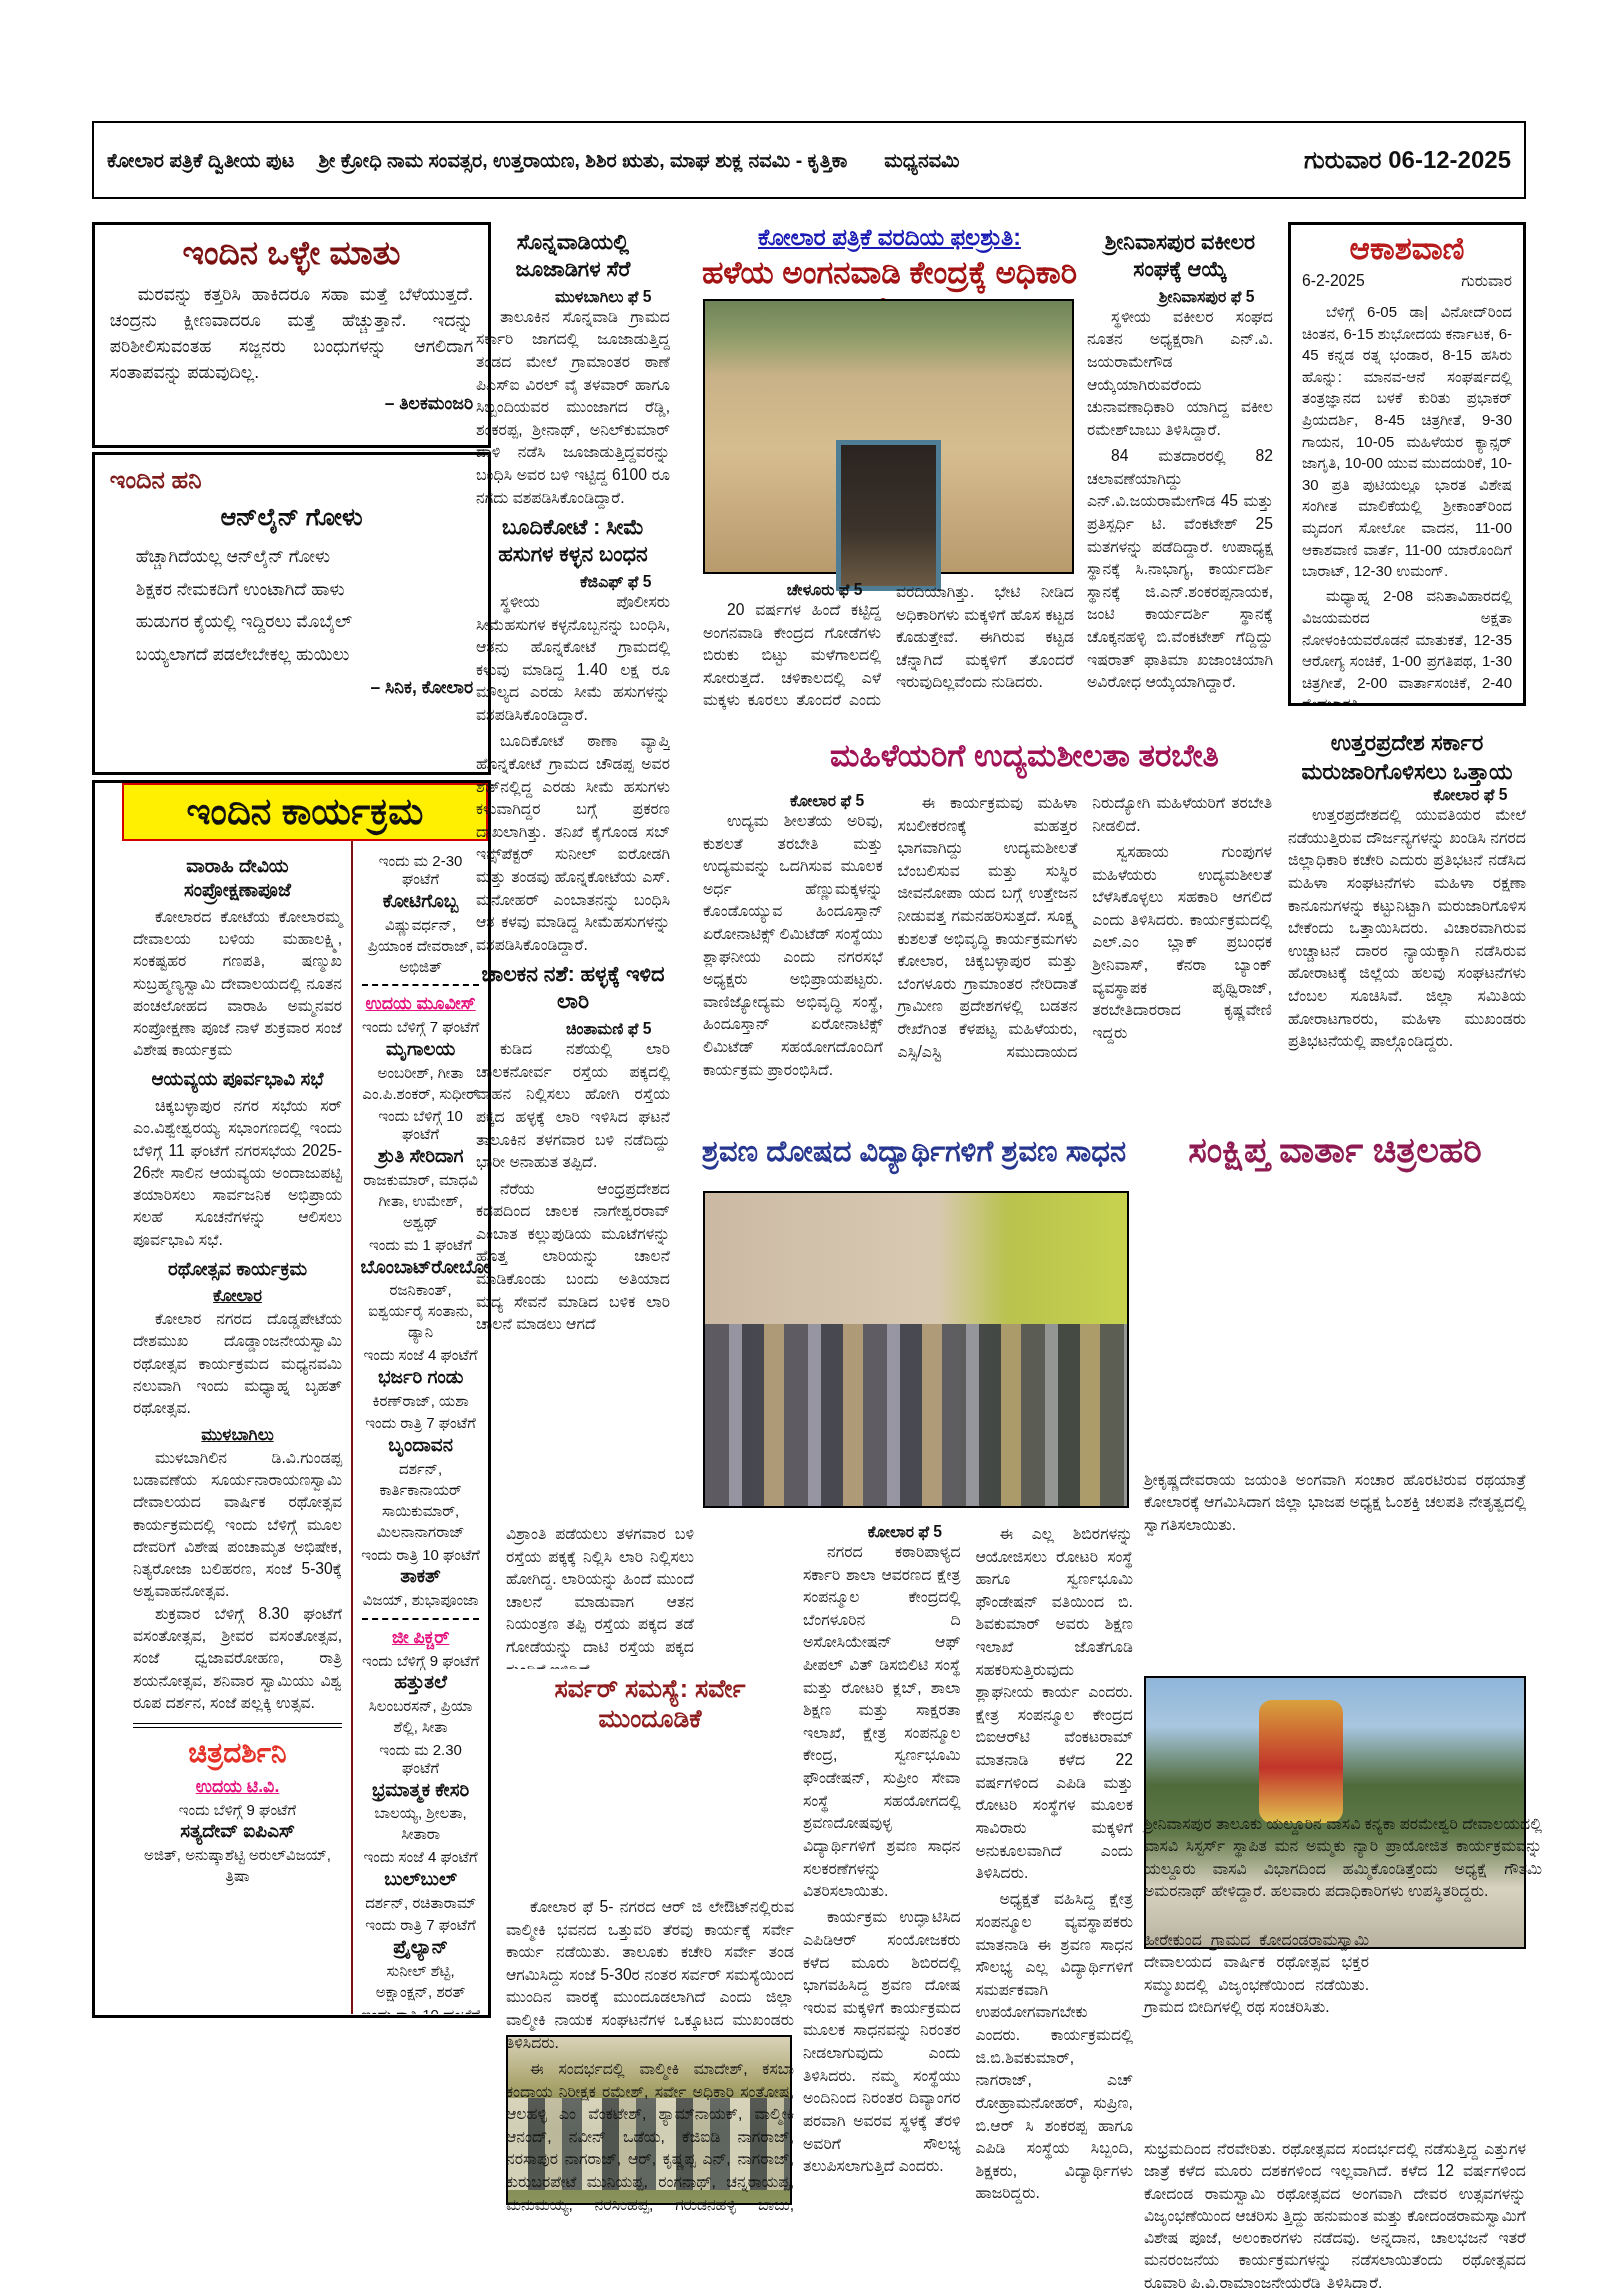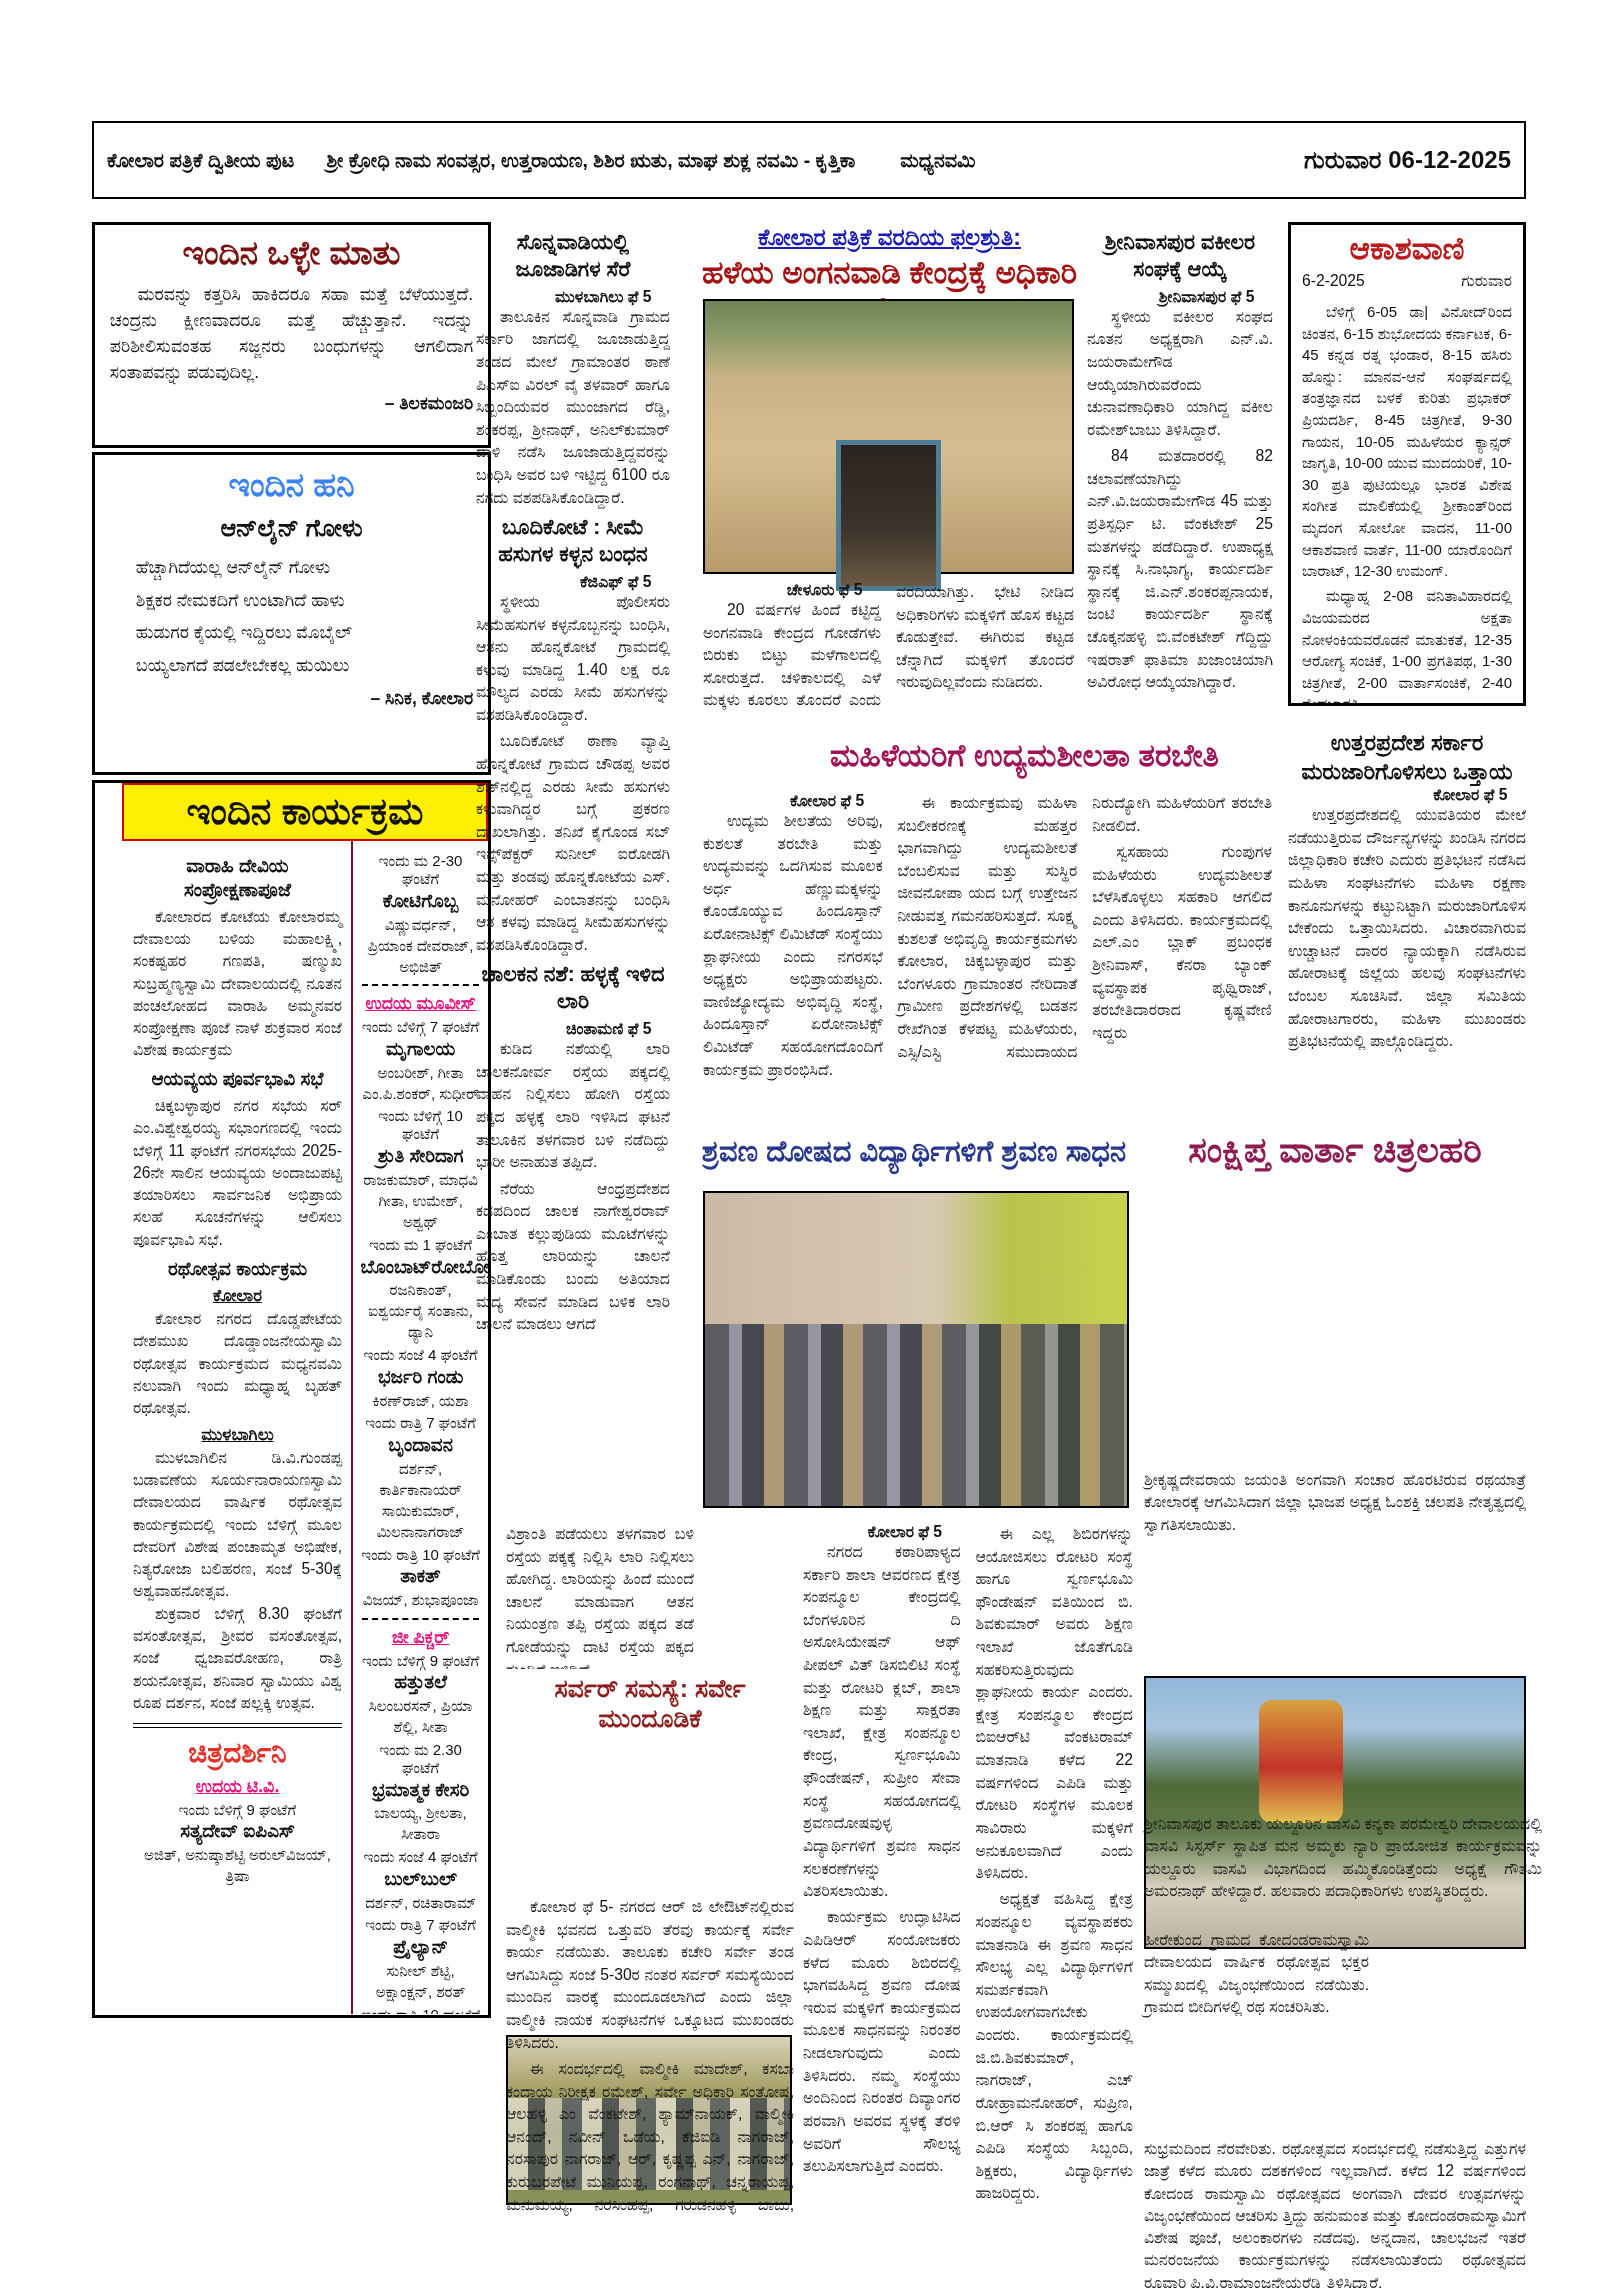--- a/index.html
+++ b/index.html
@@ -1,30 +1,30 @@
 <!DOCTYPE html>
 <html lang="kn" style="font-size:14.8px"><head>
 <meta charset="utf-8">
 <style>
   html,body{margin:0;padding:0;background:#e8e8e8;}
   #page{position:relative;width:1619px;height:2289px;background:#ffffff;margin:0 auto;
         font-family:"Liberation Sans",sans-serif;color:#111;}
   .abs{position:absolute;box-sizing:border-box;}
   
   #hdr{left:92px;top:121px;width:1434px;height:78px;border:2.8px solid #000;
-       display:flex;align-items:center;padding:0 13px;font-weight:bold;font-size:19.4px;gap:8px;}
+       display:flex;align-items:center;padding:0 13px;font-weight:bold;font-size:19.4px;}
   #hdr .alm{margin-left:24px;}
   #hdr .mid{margin-left:37px;}
   #hdr .dt{margin-left:auto;font-size:24px;white-space:nowrap;}
   
   .bx{border:3.7px solid #000;padding:7.4px 14.8px;overflow:hidden;}
   .gw-t{font-size:33px;font-weight:bold;color:#7b1111;text-align:center;margin:1.8px 0 7.4px;}
   .gw-b{font-size:17.5px;line-height:1.5;text-align:justify;text-indent:28px;}
   .sign{text-align:right;font-weight:bold;font-size:17.5px;margin-top:7.4px;}
-  .hn-t{font-size:33px;font-weight:bold;color:#3b82f6;text-align:center;margin:3.7px 0 9.2px;}
+  .hn-t{font-size:24px;font-weight:bold;color:#7f1d1d;margin:3.7px 0 9.2px;}
   .hn-s{font-size:24px;font-weight:bold;text-align:center;margin-bottom:9.2px;}
   .hn-l{font-size:17.5px;line-height:1.85;padding-left:26px;}
   
   #prog{border:3.7px solid #000;padding:0;overflow:hidden;}
   #prog-h{background:#ffef00;border:2.8px solid #d40000;height:54px;display:flex;align-items:center;
           justify-content:center;font-size:37px;font-weight:bold;}
   #prog-cols{display:flex;height:calc(100% - 59px);}
   #prog-l{width:209px;padding:7.4px 9.2px 7.4px 11px;overflow:hidden;}
   #prog-r{flex:1;border-left:2.8px solid #7a1010;padding:7.4px 7.4px;overflow:hidden;}
   .li-h{font-weight:bold;font-size:18.5px;text-align:center;line-height:1.3;margin:5.5px 0 3.7px;}

